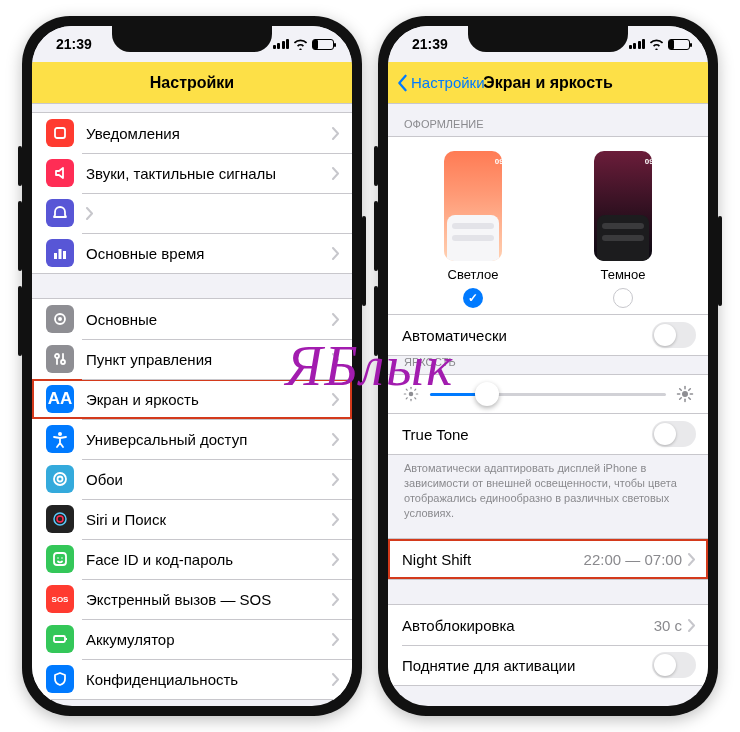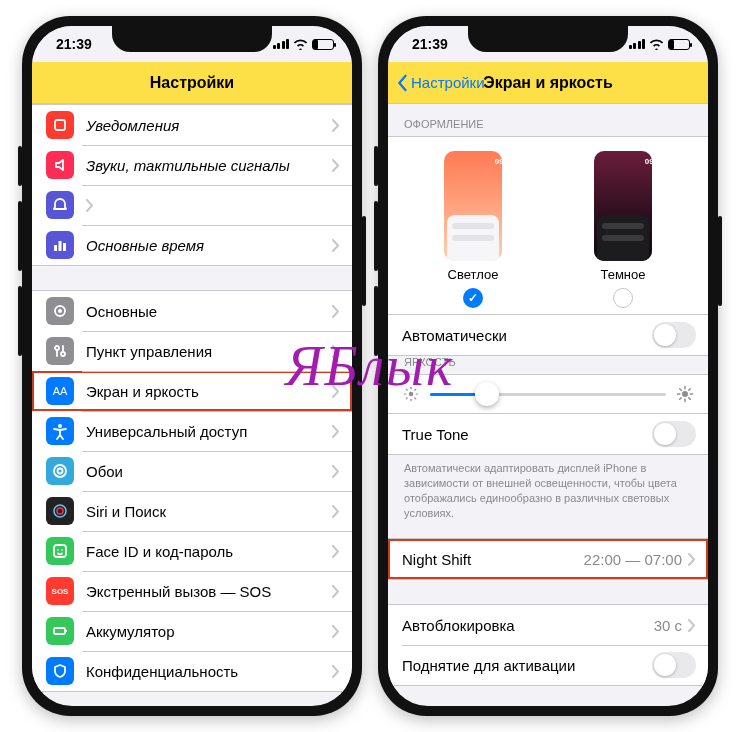--- a/index.html
+++ b/index.html
@@ -65,21 +65,21 @@
     border-bottom:0.5px solid #c8c7cc;
     display:flex; align-items:center; justify-content:center;
     position:relative; font-size:16px; font-weight:600;
   }
   .nav .back{position:absolute;left:8px;display:flex;align-items:center;color:#007aff;font-weight:400;font-size:15px;}
   .nav .back svg{width:12px;height:18px;margin-right:3px;}
 
   .content{flex:1;overflow:hidden;}
 
   .group{margin-top:24px;}
-  .group:first-child{margin-top:0;font-style:italic;}
+  .group:first-child{margin-top:8px;}
   .header-label{font-size:11px;color:#8a8a8e;padding:0 16px 6px;text-transform:uppercase;}
   .list{background:#fff;border-top:0.5px solid #c8c7cc;border-bottom:0.5px solid #c8c7cc;}
   .row{
     display:flex;align-items:center;min-height:40px;
     padding:4px 12px 4px 14px;position:relative;
   }
   .row+.row::before{
     content:"";position:absolute;top:0;left:50px;right:0;
     height:0.5px;background:#c8c7cc;
   }
@@ -239,21 +239,21 @@
               </div>
               <span class="rlabel">Пункт управления</span>
               <span class="chev">
                 <svg viewBox="0 0 8 13">
                   <path d="M1 1l5 5.5L1 12" stroke="#c7c7cc" stroke-width="2" fill="none" stroke-linecap="round" stroke-linejoin="round"></path>
                 </svg>
               </span>
             </div>
             <div class="row highlight">
               <div class="icon" style="background:#007aff">
-                <span style="font-size:11px;font-weight:400;">AA</span>
+                <span style="font-size:17px;font-weight:700;">AA</span>
               </div>
               <span class="rlabel">Экран и яркость</span>
               <span class="chev">
                 <svg viewBox="0 0 8 13">
                   <path d="M1 1l5 5.5L1 12" stroke="#c7c7cc" stroke-width="2" fill="none" stroke-linecap="round" stroke-linejoin="round"></path>
                 </svg>
               </span>
             </div>
             <div class="row">
               <div class="icon" style="background:#007aff">

